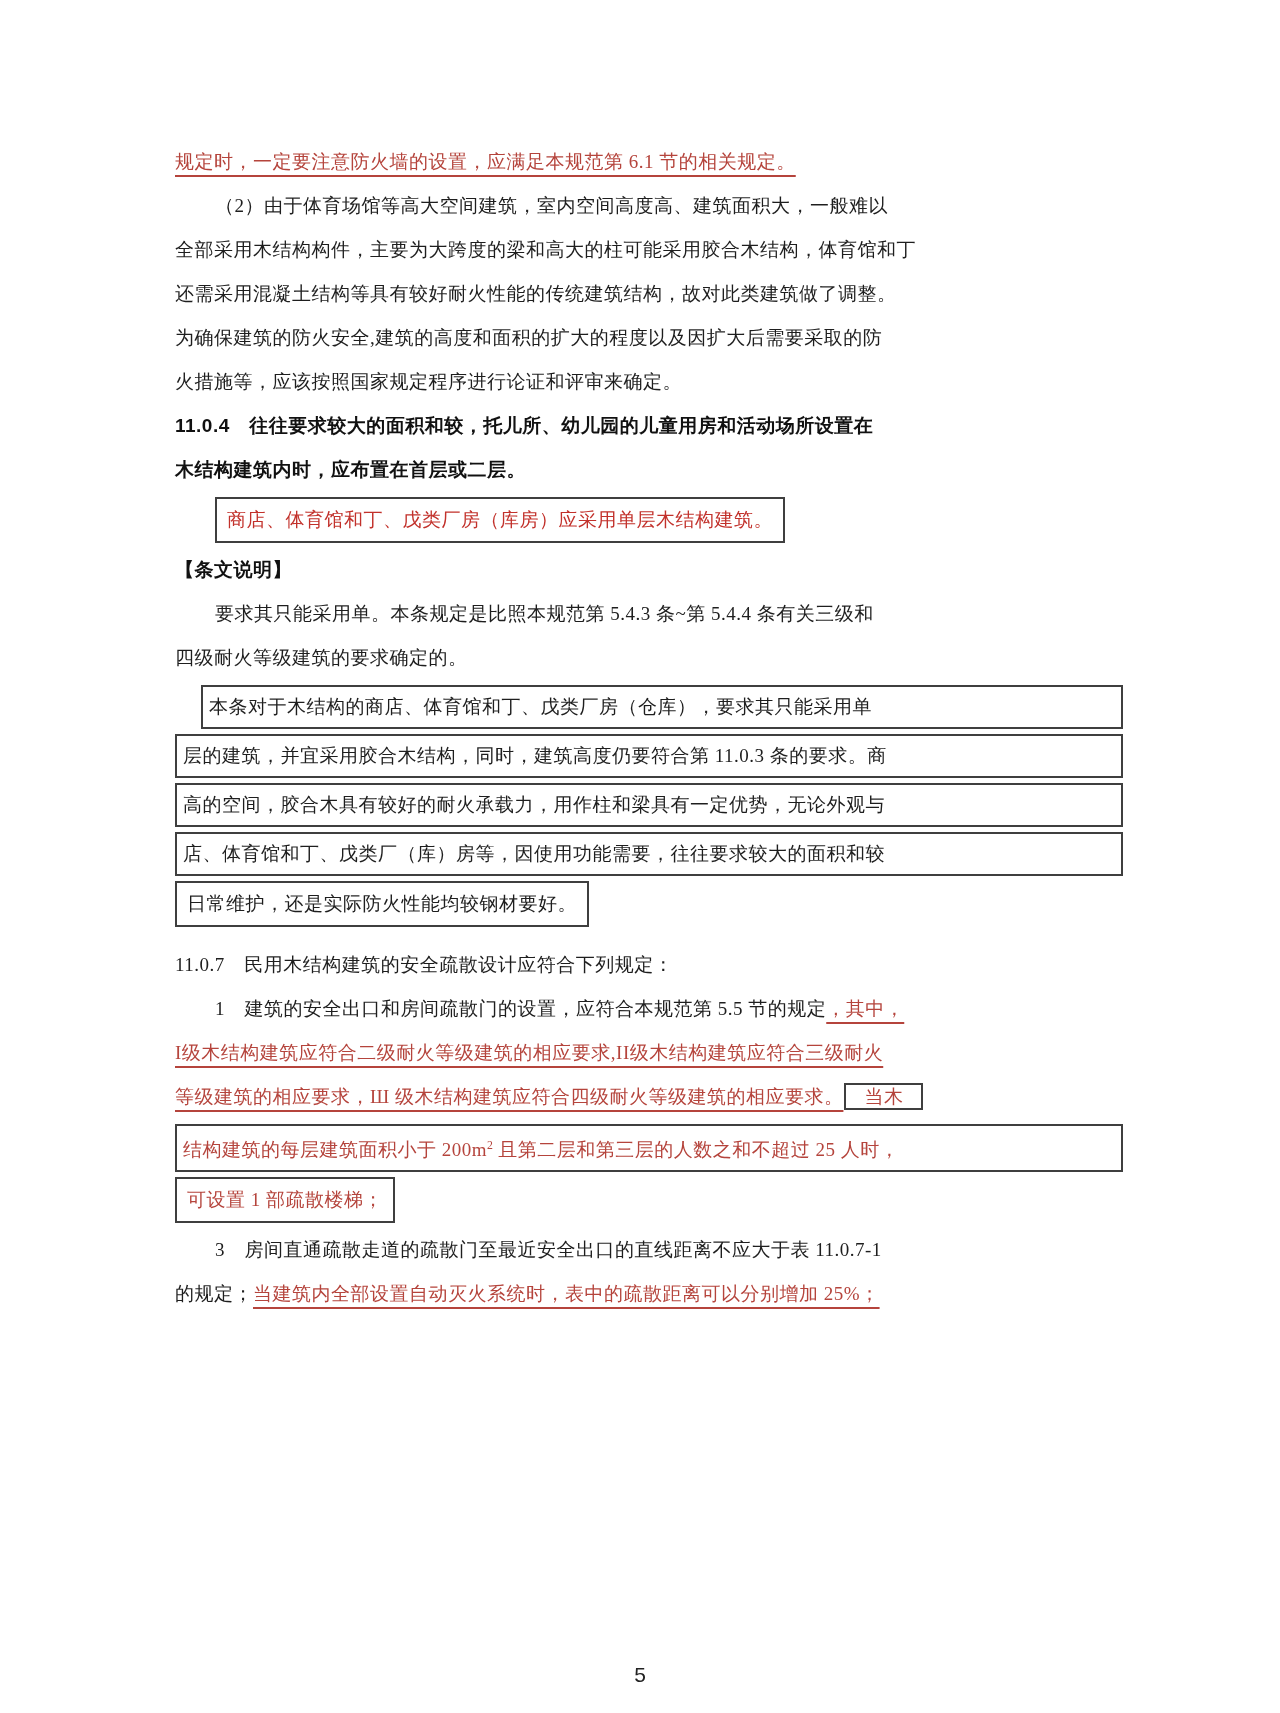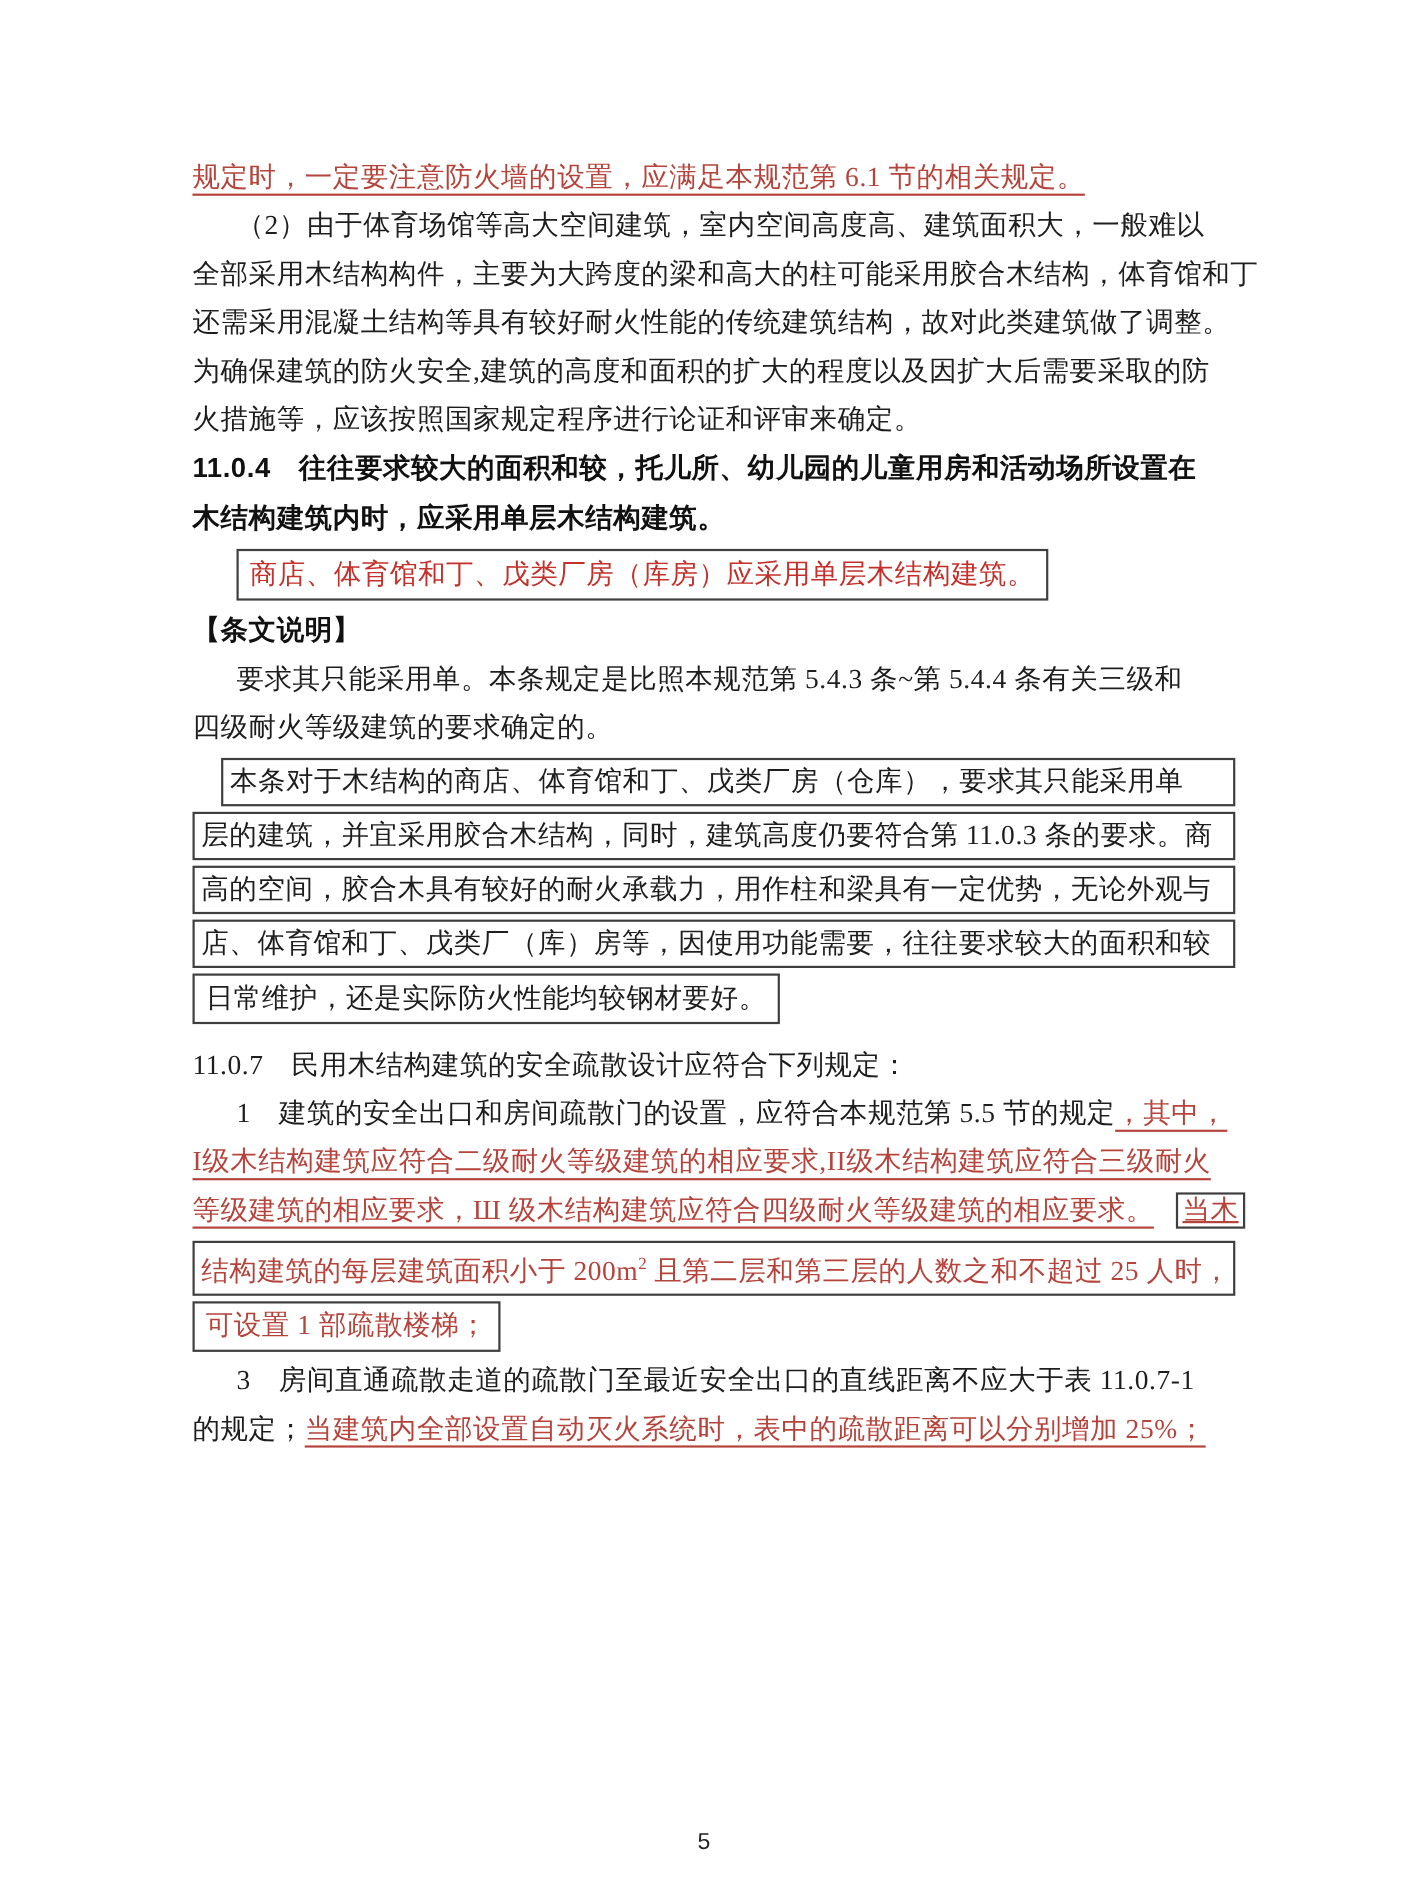--- a/index.html
+++ b/index.html
@@ -17,21 +17,21 @@
     overflow:hidden;
     font-family:"Liberation Serif","DejaVu Serif",serif;
   }
   .content{
     position:absolute;
     left:175px;
     top:140px;
     width:948px;
   }
   .line{
-    font-size:25px;
+    font-size:19px;
     line-height:44px;
     letter-spacing:0.5px;
     white-space:nowrap;
     color:var(--ink);
   }
   .line.indent{padding-left:40px;}
   .line.gap-before{margin-top:16px;}
   .line.has-box{line-height:38px;margin:5px 0;}
   
   .linebox{border:2px solid var(--border);}
@@ -42,21 +42,21 @@
   .s-k{color:var(--ink);}
   .s-kb{color:#111;font-weight:bold;font-family:"Liberation Sans","DejaVu Sans",sans-serif;}
   .s-r{color:var(--red);}
   .s-ru{
     color:var(--red);
     text-decoration:underline;
     text-decoration-thickness:2px;
     text-underline-offset:7px;
   }
   .s-rb{color:var(--redb);font-weight:normal;font-family:"Liberation Sans","DejaVu Sans",sans-serif;}
-  .seg-box{border:2px solid var(--border);padding:1px 4px;margin-left:20px;text-decoration:underline;}
+  .seg-box{border:2px solid var(--border);padding:1px 18px;margin-left:1px;}
   sup.s-r{font-size:0.62em;vertical-align:super;letter-spacing:0;}
   .footer{
     position:absolute;
     bottom:26px;
     left:0;
     width:100%;
     text-align:center;
     font-size:21px;
     color:#222;
     font-family:"Liberation Sans","DejaVu Sans",sans-serif;
@@ -67,21 +67,21 @@
 
 <div class="page">
   <div class="content">
       <div class="line"><span class="s-ru">规定时，一定要注意防火墙的设置，应满足本规范第 6.1 节的相关规定。</span></div>
       <div class="line indent"><span class="s-k">（2）由于体育场馆等高大空间建筑，室内空间高度高、建筑面积大，一般难以</span></div>
       <div class="line"><span class="s-k">全部采用木结构构件，主要为大跨度的梁和高大的柱可能采用胶合木结构，体育馆和丁</span></div>
       <div class="line"><span class="s-k">还需采用混凝土结构等具有较好耐火性能的传统建筑结构，故对此类建筑做了调整。</span></div>
       <div class="line"><span class="s-k">为确保建筑的防火安全,建筑的高度和面积的扩大的程度以及因扩大后需要采取的防</span></div>
       <div class="line"><span class="s-k">火措施等，应该按照国家规定程序进行论证和评审来确定。</span></div>
       <div class="line"><span class="s-kb">11.0.4　往往要求较大的面积和较，托儿所、幼儿园的儿童用房和活动场所设置在</span></div>
-      <div class="line"><span class="s-kb">木结构建筑内时，应采用单层木结构建筑。</span></div>
+      <div class="line"><span class="s-kb">木结构建筑内时，应布置在首层或二层。</span></div>
       <div class="line indent has-box"><span class="linebox box-fit"><span class="s-rb">商店、体育馆和丁、戊类厂房（库房）应采用单层木结构建筑。</span></span></div>
       <div class="line"><span class="s-kb">【条文说明】</span></div>
       <div class="line indent"><span class="s-k">要求其只能采用单。本条规定是比照本规范第 5.4.3 条~第 5.4.4 条有关三级和</span></div>
       <div class="line"><span class="s-k">四级耐火等级建筑的要求确定的。</span></div>
       <div class="line has-box">
         <span class="linebox box-offset"><span class="s-k">本条对于木结构的商店、体育馆和丁、戊类厂房（仓库），要求其只能采用单</span></span>
       </div>
       <div class="line has-box">
         <span class="linebox box-full"><span class="s-k">层的建筑，并宜采用胶合木结构，同时，建筑高度仍要符合第 11.0.3 条的要求。商</span></span>
       </div>

